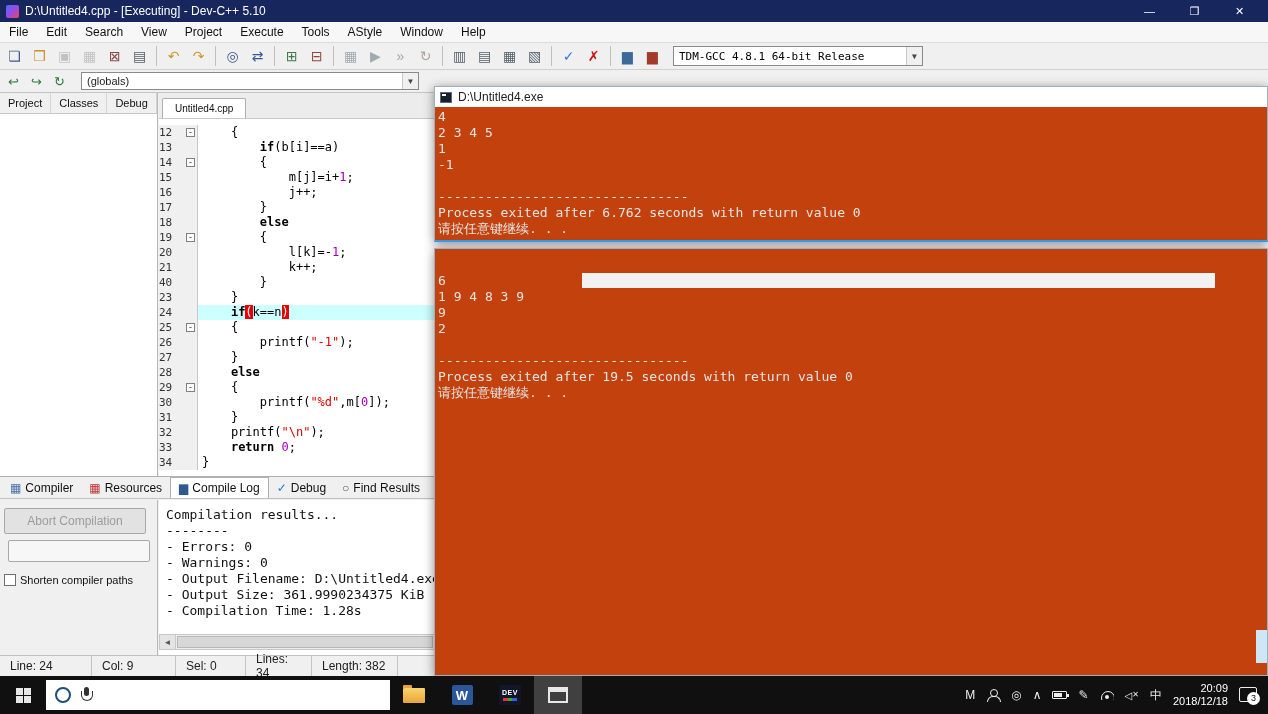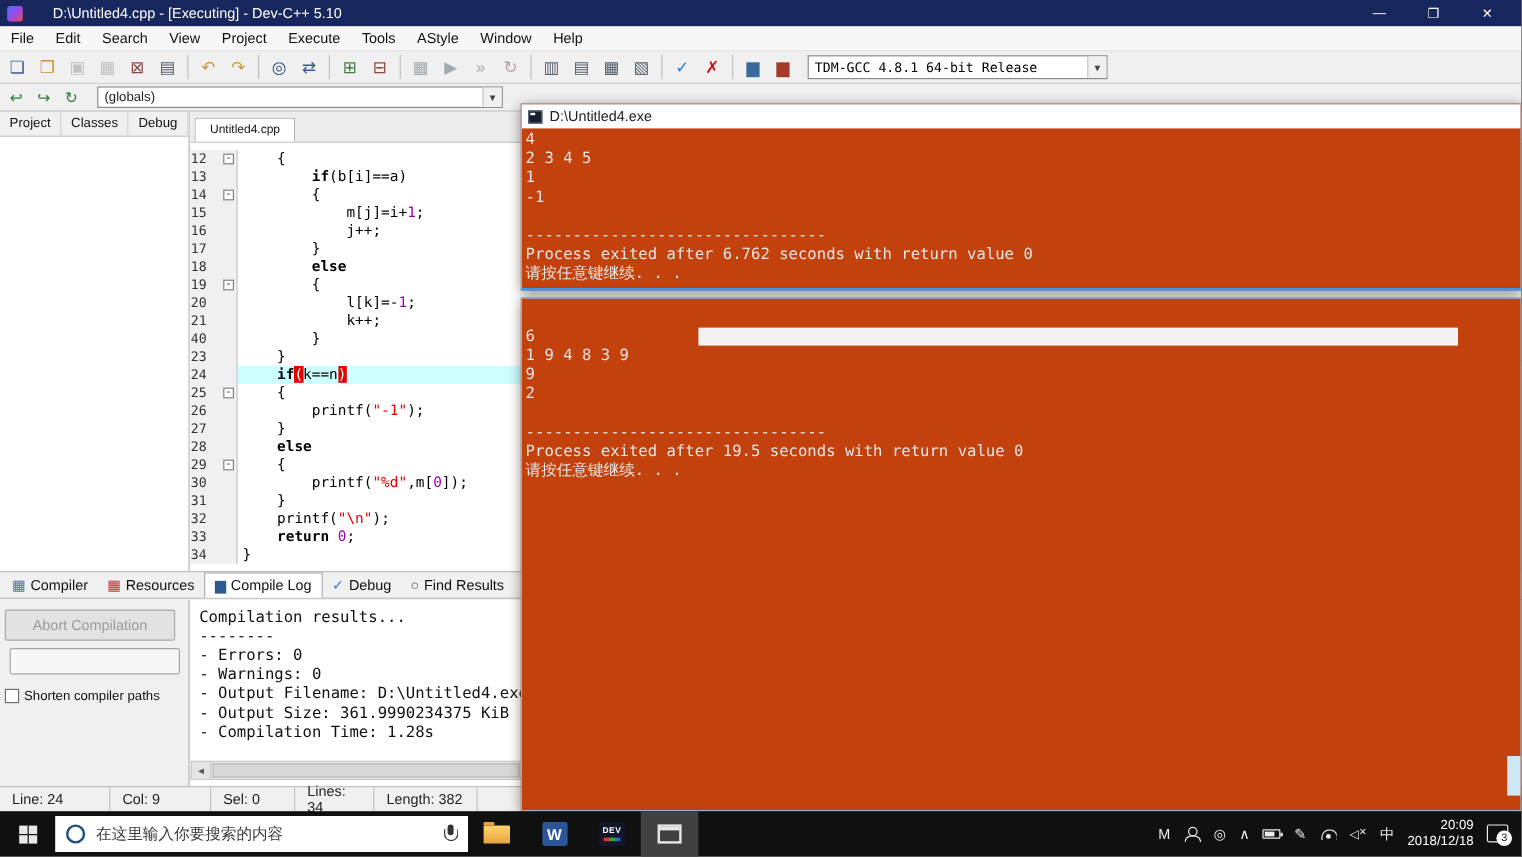--- a/index.html
+++ b/index.html
@@ -1,20 +1,20 @@
 <!DOCTYPE html>
 <html><head>
 <meta charset="utf-8">
 <style>
   * { margin:0; padding:0; box-sizing:border-box; }
   html,body { width:1268px; height:714px; overflow:hidden; background:#000; }
   .screen { position:relative; width:1268px; height:714px; font-family:"Liberation Sans",sans-serif; background:#f0f0f0; overflow:hidden; }
 
   
-  .titlebar { position:absolute; left:0; top:0; right:0; height:22px; background:#17265c; color:#fff; display:flex; align-items:center; padding:0 6px; font-size:12px; z-index:2;gap:19px; }
+  .titlebar { position:absolute; left:0; top:0; right:0; height:22px; background:#17265c; color:#fff; display:flex; align-items:center; padding:0 6px; font-size:12px; z-index:2; }
   .app-icon { width:13px; height:13px; margin-right:6px; background:linear-gradient(135deg,#4a6cf7 0%,#9a4ae8 50%,#e84a4a 100%); border-radius:2px; }
   .tb-controls { margin-left:auto; display:flex; }
   .tb-btn { width:45px; height:22px; display:flex; align-items:center; justify-content:center; font-size:11px; color:#fff; }
 
   
   .menubar { position:absolute; top:22px; left:0; right:0; height:21px; background:#f7f7f7; border-bottom:1px solid #dcdcdc; display:flex; align-items:center; font-size:12px; color:#111; z-index:2; }
   .menu-item { padding:0 9px; height:100%; display:flex; align-items:center; }
 
   
   .toolbar1 { position:absolute; top:43px; left:0; right:0; height:27px; background:#f0f0f0; border-bottom:1px solid #d0d0d0; display:flex; align-items:center; padding-left:2px; z-index:2; }
@@ -375,21 +375,20 @@
     <div class="start">
       <span class="winlogo">
           <span></span>
           <span></span>
           <span></span>
           <span></span>
         </span>
     </div>
     <div class="searchbox">
       <span class="cortana"></span>
-      <span class="search-text">在这里输入你要搜索的内容</span>
       <span class="mic"></span>
     </div>
     <div class="task-icons">
       <div class="ticon">
           <span class="i-folder"></span>
         </div>
       <div class="ticon">
           <span class="i-word">W</span>
         </div>
       <div class="ticon">

